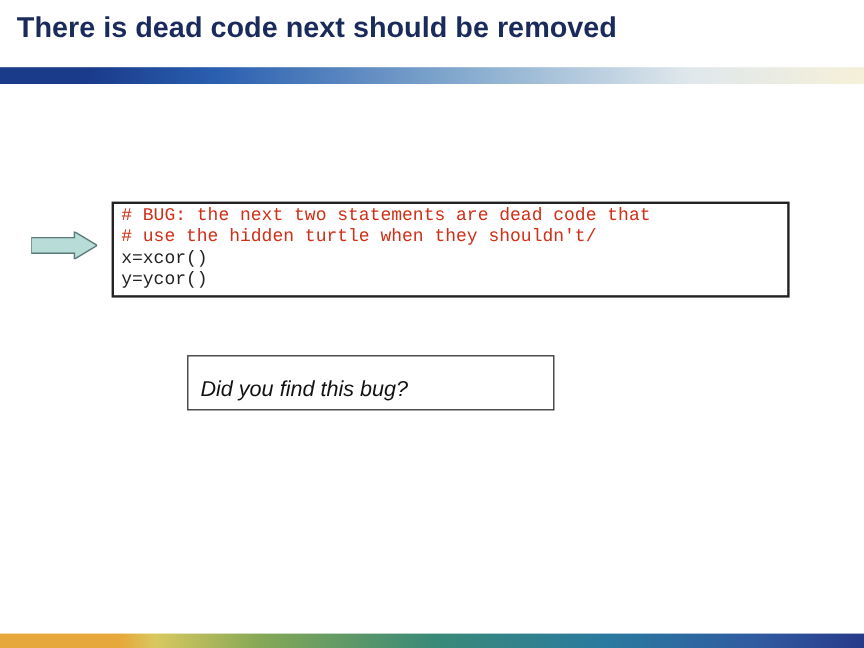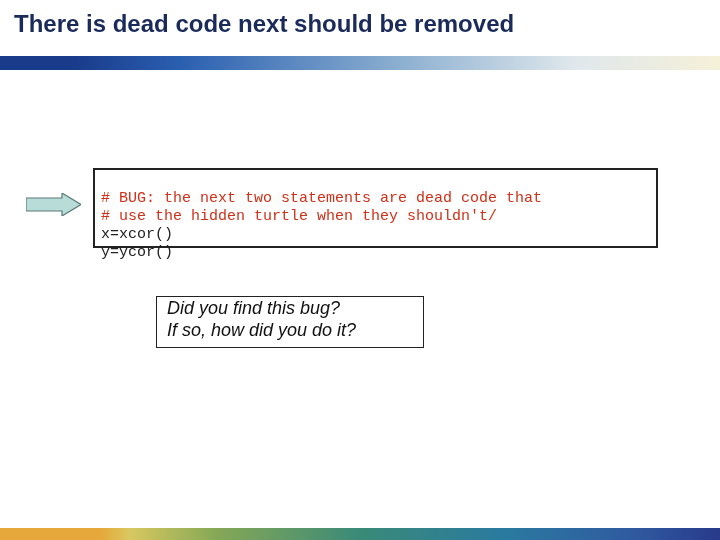--- a/index.html
+++ b/index.html
@@ -45,38 +45,38 @@
     stroke-width: 1.2px;
   }
   .code-box {
     position: absolute;
     top: 168px;
     left: 93px;
     width: 565px;
     height: 80px;
     border: 2px solid #222;
     background: #fff;
-    padding: 20px 6px;
+    padding: 1px 6px;
   }
   .code-box pre {
     font-family: "Courier New", Courier, monospace;
     font-size: 15px;
     line-height: 18px;
     white-space: pre;
     color: #222;
   }
   .code-box .comment { color: #d03018; }
   .question-box {
     position: absolute;
     top: 296px;
     left: 156px;
-    width: 268px;
+    width: 306px;
     border: 1.5px solid #222;
     background: #fff;
-    padding: 0 10px 6px 10px;
+    padding: 16px 10px 6px 10px;
     font-style: italic;
     font-size: 18px;
     line-height: 22px;
     color: #111;
   }
   .footer-bar {
     position: absolute;
     bottom: 0;
     left: 0;
     width: 720px;
@@ -104,16 +104,15 @@
 
 <div class="code-box">
   <pre><span class="comment"># BUG: the next two statements are dead code that</span>
 <span class="comment"># use the hidden turtle when they shouldn't/</span>
 <span>x=xcor()</span>
 <span>y=ycor()</span></pre>
 </div>
 
 <div class="question-box">
   <div>Did you find this bug?</div>
-  <div>If so, how did you do it?</div>
 </div>
 
 <div class="footer-bar"></div>
 
 </body></html>

